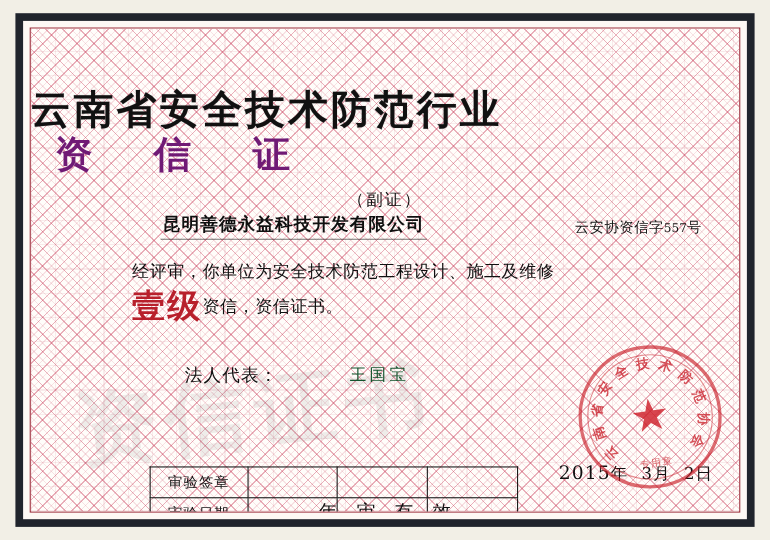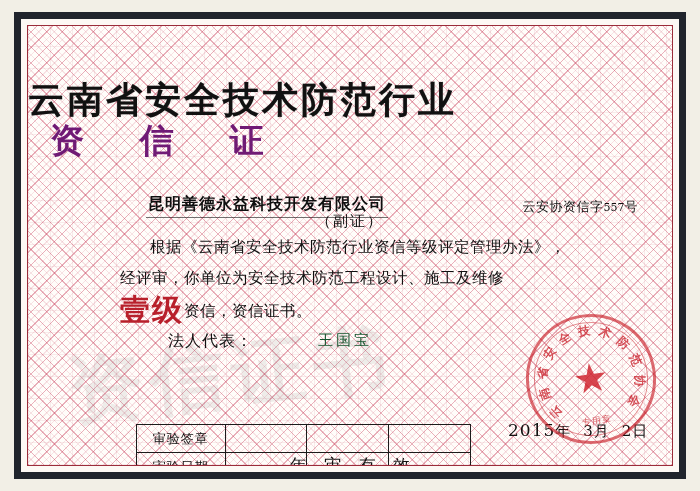--- a/index.html
+++ b/index.html
@@ -115,21 +115,20 @@
   .title-paren {
     position: absolute;
     left: 0;
     right: 0;
     top: 146px;
     text-align: center;
     font-family: "DejaVu Serif", serif;
     font-size: 15px;
     letter-spacing: 2px;
     color: #111;
-    margin-top: 40px;
   }
 
   
   .row-company {
     position: absolute;
     left: 90px;
     top: 168px;
     width: 520px;
     display: flex;
     justify-content: space-between;
@@ -326,21 +325,20 @@
         <div class="title-paren">（副证）</div>
 
         <div class="row-company">
           <div class="company-name">昆明善德永益科技开发有限公司</div>
           <div class="serial">
             <span>云安协资信字</span><span class="num">557</span><span>号</span>
           </div>
         </div>
 
         <div class="body-text">
-          <div class="body-line indent">根据《云南省安全技术防范行业资信等级评定管理办法》，</div>
           <div class="body-line">经评审，你单位为安全技术防范工程设计、施工及维修</div>
           <div class="body-line"><span class="grade">壹级</span><span>资信，资信证书。</span></div>
         </div>
 
         <div class="legal-rep">法人代表：</div>
         <div class="legal-rep-name">王国宝</div>
 
         <table class="table">
           <tbody>
               <tr>

